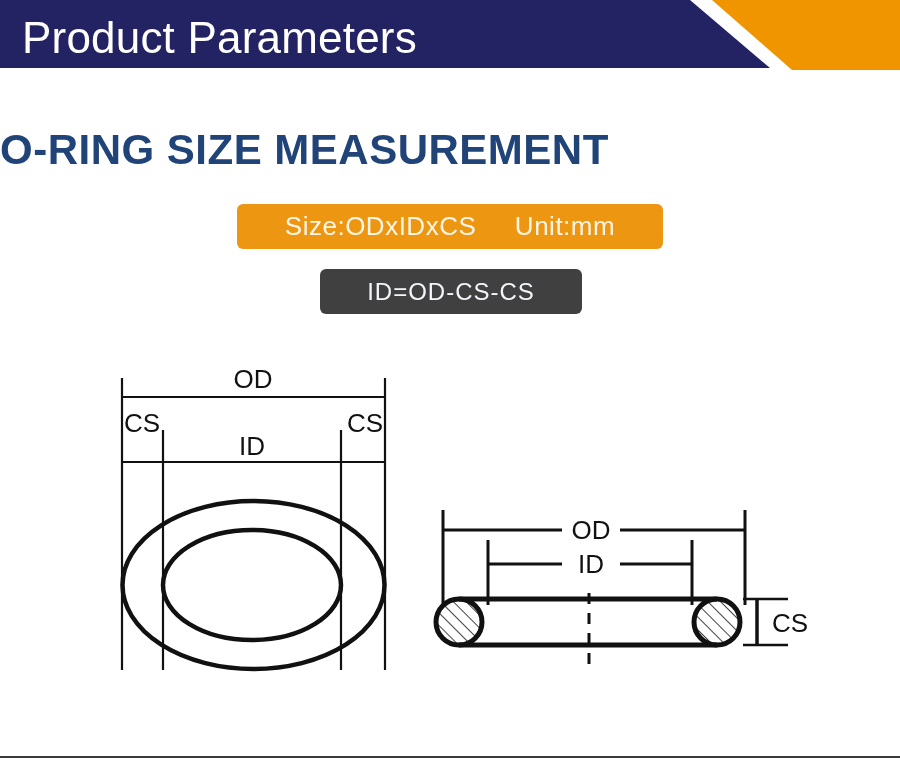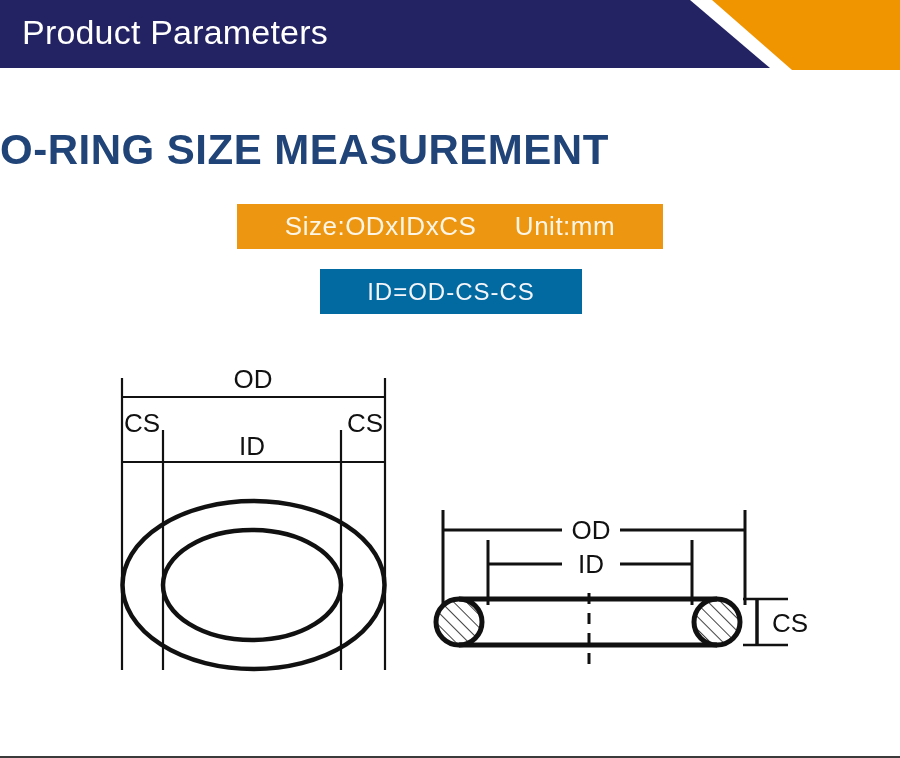--- a/index.html
+++ b/index.html
@@ -39,21 +39,21 @@
     width: 200px;
     height: 70px;
     background: #f09400;
     -webkit-clip-path: polygon(12px 0, 200px 0, 200px 70px, 92px 70px);
     clip-path: polygon(12px 0, 200px 0, 200px 70px, 92px 70px);
   }
   .banner-title {
     position: absolute;
     left: 22px;
     top: 13px;
-    font-size: 34px;
+    font-size: 44px;
     font-weight: normal;
     color: #ffffff;
     letter-spacing: 0.2px;
     white-space: nowrap;
   }
 
   
   .main-title {
     position: absolute;
     left: 0;
@@ -67,37 +67,38 @@
     white-space: nowrap;
   }
 
   
   .badge {
     position: absolute;
     display: flex;
     align-items: center;
     justify-content: center;
     white-space: pre;
+    border-radius: 6px;
   }
   .badge-size {
     left: 237px;
     top: 204px;
     width: 426px;
     height: 45px;
     background: #ed9612;
     color: #fdf6e6;
     font-size: 26px;
     letter-spacing: 0.5px;
   }
   .badge-formula {
     left: 320px;
     top: 269px;
     width: 262px;
     height: 45px;
-    background: #0369a1;
+    background: #404040;
     color: #f3f5fa;
     font-size: 24px;
     letter-spacing: 1px;
   }
 
   
   .diagram-area {
     position: absolute;
     left: 0;
     top: 340px;

